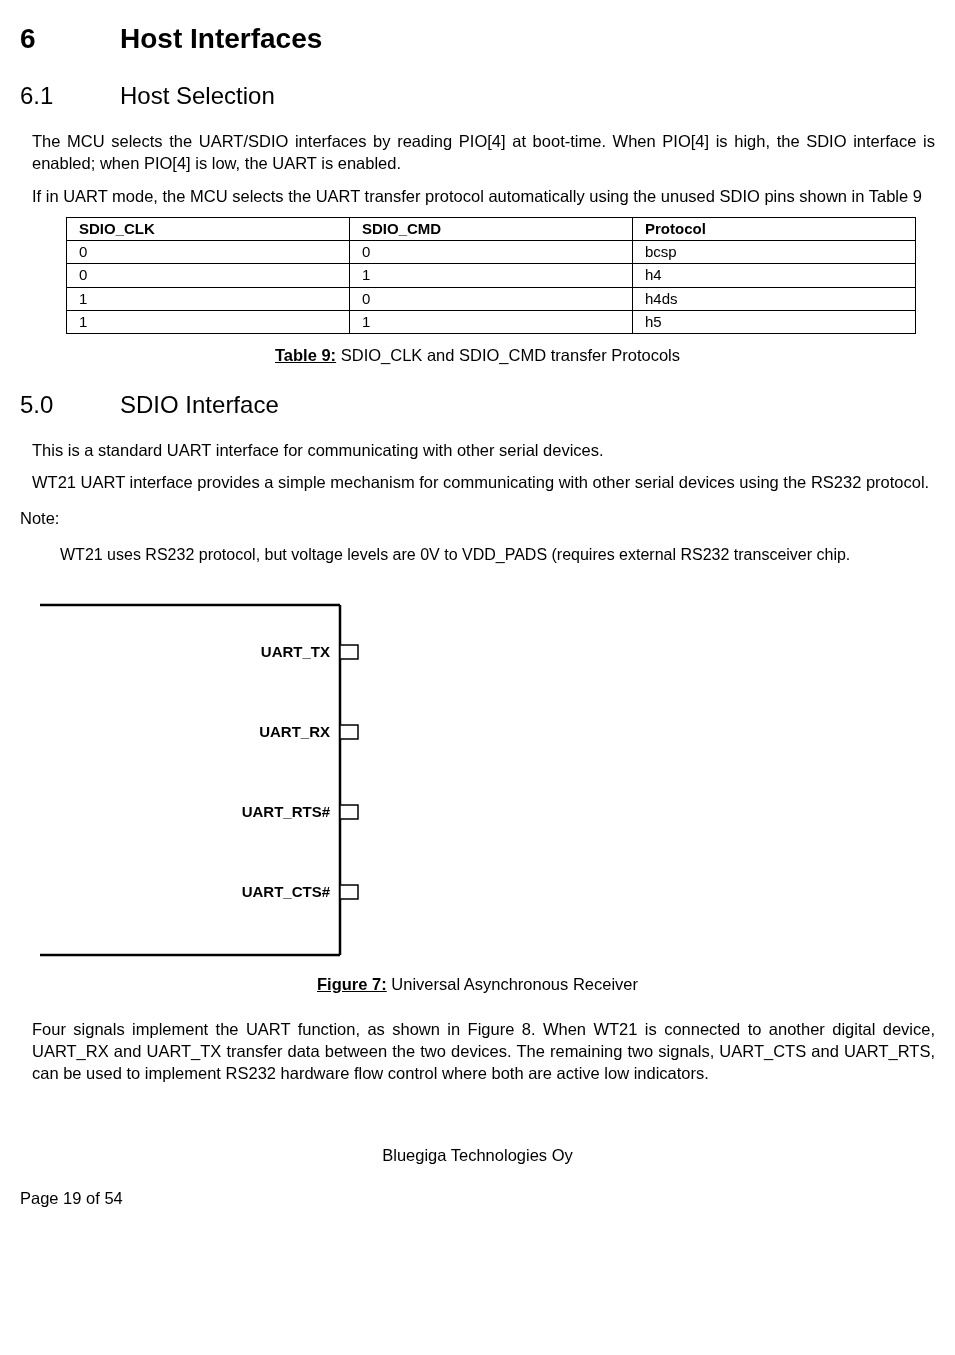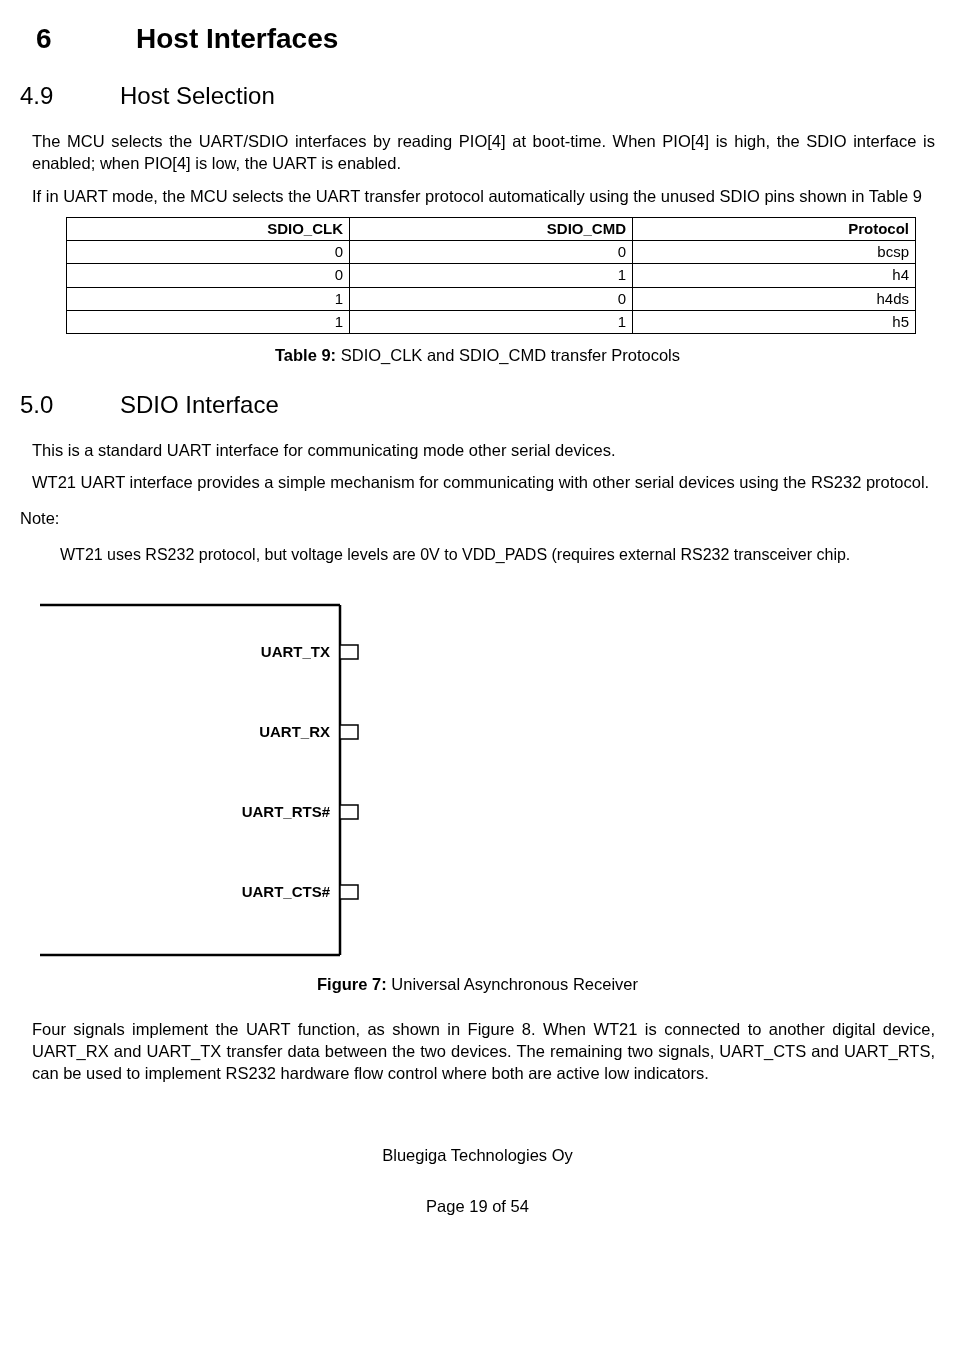--- a/index.html
+++ b/index.html
@@ -7,21 +7,21 @@
     font-size: 16.5px;
     color: #000;
     margin: 0;
     padding: 20px 20px 30px 20px;
     width: 915px;
     line-height: 1.35;
   }
   h1 {
     font-size: 28px;
     font-weight: bold;
-    margin: 0 0 20px 16px;
+    margin: 0 0 20px 0;
   }
   h1 .secnum { display: inline-block; width: 100px; }
   h2 {
     font-size: 24px;
     font-weight: normal;
     margin: 22px 0 18px 0;
   }
   h2 .secnum { display: inline-block; width: 100px; }
   p { margin: 0 0 10px 12px; text-align: justify; }
   .note-label { font-weight: normal; margin: 14px 0 14px 0; }
@@ -33,62 +33,62 @@
   }
   table.proto {
     border-collapse: collapse;
     width: 850px;
     margin: 4px 0 10px 46px;
     font-family: Arial, Helvetica, sans-serif;
     font-size: 15px;
   }
   table.proto th, table.proto td {
     border: 1px solid #000;
-    padding: 1px 6px;
-    text-align: right;
+    padding: 1px 12px;
+    text-align: left;
     width: 33.3%;
   }
   table.proto th { font-weight: bold; }
   .caption {
     text-align: center;
     margin: 8px 0 22px 0;
     font-size: 16.5px;
   }
-  .caption b { font-weight: bold; }
+  .caption b { font-weight: bold; text-decoration: underline; }
   .figure-wrap {
     display: flex;
     justify-content: flex-start;
     margin: 30px 0 6px 0;
   }
   svg text {
     font-family: Arial, Helvetica, sans-serif;
     font-size: 15px;
     font-weight: bold;
     fill: #000;
   }
   .footer-company {
     text-align: center;
     margin-top: 60px;
     font-size: 16.5px;
   }
   .footer-page {
-    text-align: center;
-    margin-top: 28px;
+    text-align: left;
+    margin-top: 20px;
     font-size: 16.5px;
   }
 </style>
 </head>
 <body>
 
 <h1>
   <span class="secnum">6</span><span>Host Interfaces</span>
 </h1>
 
 <h2>
-  <span class="secnum">4.9</span><span>Host Selection</span>
+  <span class="secnum">6.1</span><span>Host Selection</span>
 </h2>
 
 <p>The MCU selects the UART/SDIO interfaces by reading PIO[4] at boot-time. When PIO[4] is high, the SDIO interface is enabled; when PIO[4] is low, the UART is enabled.</p>
 <p>If in UART mode, the MCU selects the UART transfer protocol automatically using the unused SDIO pins shown in Table 9</p>
 
 <table class="proto">
   <thead>
     <tr>
       <th>SDIO_CLK</th>
       <th>SDIO_CMD</th>
@@ -120,21 +120,21 @@
 </table>
 
 <div class="caption">
   <b>Table 9:</b><span> SDIO_CLK and SDIO_CMD transfer Protocols</span>
 </div>
 
 <h2>
   <span class="secnum">5.0</span><span>SDIO Interface</span>
 </h2>
 
-<p>This is a standard UART interface for communicating mode other serial devices.</p>
+<p>This is a standard UART interface for communicating with other serial devices.</p>
 <p>WT21 UART interface provides a simple mechanism for communicating with other serial devices using the RS232 protocol.</p>
 
 <p class="note-label">Note:</p>
 <p class="note-body">WT21 uses RS232 protocol, but voltage levels are 0V to VDD_PADS (requires external RS232 transceiver chip.</p>
 
 <div class="figure-wrap">
   <svg width="360" height="370" viewBox="0 0 360 370">
 
     <line x1="20" y1="10" x2="320" y2="10" stroke="#000" stroke-width="2.5"></line>
     <line x1="320" y1="10" x2="320" y2="360" stroke="#000" stroke-width="2.5"></line>

